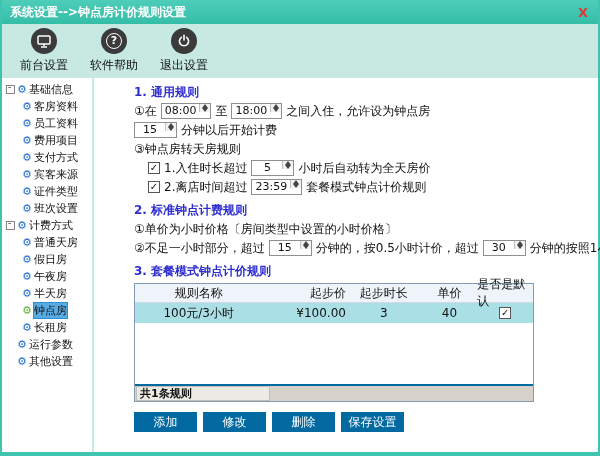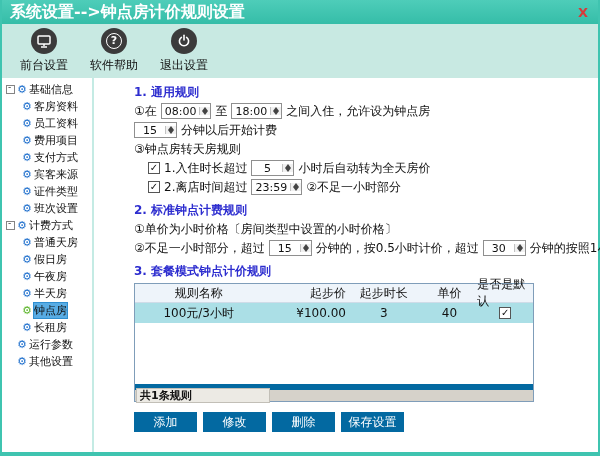--- a/index.html
+++ b/index.html
@@ -1,21 +1,21 @@
 <!DOCTYPE html>
 <html><head>
 <meta charset="utf-8">
 <style>
   * { margin:0; padding:0; box-sizing:border-box; }
   body { font-family:"DejaVu Sans","Liberation Sans",sans-serif; background:#9aa0a6; }
   .window { width:600px; height:456px; background:#fff; display:flex; flex-direction:column;
             border-left:2px solid #3fc4b0; border-right:2px solid #3fc4b0; border-bottom:4px solid #3fc4b0; }
   .titlebar { height:24px; background:linear-gradient(#4ecdb9,#35bda8); display:flex; align-items:center;
               padding:0 10px 0 8px; flex:none; }
-  .titlebar .title { color:#fff; font-size:16px; font-weight:bold; }
+  .titlebar .title { color:#fff; font-size:12px; font-weight:bold; }
   .titlebar .close { margin-left:auto; color:#d83a3a; font-size:13px; font-weight:bold; cursor:pointer; }
   .toolbar { height:54px; background:#c8e9e2; display:flex; align-items:center; padding-left:14px;
              gap:14px; flex:none; }
   .tool { display:flex; flex-direction:column; align-items:center; width:56px; cursor:pointer; }
   .tool-circle { width:26px; height:26px; border-radius:50%; background:#3b3b3b; color:#fff;
                  display:flex; align-items:center; justify-content:center; }
   .tool-label { font-size:12px; color:#111; margin-top:3px; white-space:nowrap; }
   .qmark { border:1.5px solid #fff; border-radius:50%; width:16px; height:16px; line-height:13px;
            text-align:center; font-size:11px; font-weight:bold; }
   .body { flex:1; display:flex; background:#fff; min-height:0; }
@@ -28,42 +28,42 @@
   .expander { width:9px; height:9px; border:1px solid #848484; background:#fff; margin-right:2px;
               flex:none; position:relative; }
   .expander::after { content:"-"; position:absolute; left:1px; top:-4px; font-size:9px; color:#333; }
   .gear { color:#1d6ecc; font-size:11px; margin-right:2px; flex:none; }
   .tree-item.selected .gear { color:#5cb52a; }
   .tree-item.selected .tree-label { background:#58ace4; outline:1px solid #2e8ed0; }
   .main { flex:1; padding:6px 14px 0 40px; font-size:12px; color:#111; }
   .sec-heading { color:#2d2dcf; font-weight:bold; font-size:12px; margin-top:6px; }
   .rule-line { min-height:18px; display:flex; align-items:center; gap:4px; margin-top:1px; white-space:nowrap; }
   .sub-line { margin-left:14px; }
-  .spin-input { display:inline-flex; align-items:center; border:1px solid #8f8f8f; background:#fff;
+  .spin-input { display:inline-flex; align-items:flex-start; border:1px solid #8f8f8f; background:#fff;
                 height:16px; cursor:text; }
   .spin-value { padding:0 3px; font-size:11px; min-width:30px; display:flex; align-items:center;
                 justify-content:center; }
   .spin-buttons { width:11px; border-left:1px solid #c2c2c2; display:flex; flex-direction:column; background:#f1f1f1; }
   .spin-up, .spin-down { flex:1; display:flex; align-items:center; justify-content:center; cursor:pointer; }
   .tri-up { width:0; height:0; border-left:3px solid transparent; border-right:3px solid transparent;
             border-bottom:4px solid #444; }
   .tri-down { width:0; height:0; border-left:3px solid transparent; border-right:3px solid transparent;
               border-top:4px solid #444; }
   .checkbox { width:12px; height:12px; border:1px solid #555; background:#fff; flex:none;
               font-size:10px; line-height:10px; text-align:center; font-weight:bold; color:#111; cursor:pointer; }
   .checkbox.checked::after { content:"✓"; }
   .pkg-table { width:400px; border:1px solid #7f9db9; margin-top:3px; }
   .tbl-header { display:flex; background:#eef4fa; height:19px; align-items:center;
                 border-bottom:1px solid #cfdce8; font-size:12px; }
   .tbl-row { display:flex; background:#abdfe6; height:20px; align-items:center; font-size:12px; cursor:pointer; }
   .c1 { width:32%; text-align:center; } .c2 { width:21%; text-align:right; }
   .c3 { width:19%; text-align:center; } .c4 { width:14%; text-align:center; }
   .c5 { width:14%; display:flex; justify-content:center; }
   .tbl-empty { height:61px; background:#fff; }
-  .tbl-status { height:17px; background:#d6d2ca; border-top:6px solid #0369a1; display:flex; align-items:center; }
+  .tbl-status { height:17px; background:#d6d2ca; border-top:2px solid #0369a1; display:flex; align-items:center; }
   .status-box { width:134px; height:15px; background:#eceae4; border:1px solid #c2bfb7; font-size:11px;
                 font-weight:bold; display:flex; align-items:center; padding-left:3px; margin-left:1px; }
   .actions { margin-top:10px; display:flex; gap:6px; }
   .action-btn { width:63px; height:20px; background:#0369a1; color:#fff; border:none; font-size:12px;
                 font-family:inherit; display:flex; align-items:center; justify-content:center; cursor:pointer; }
 </style>
 </head>
 <body>
 
 <div class="window">
@@ -251,21 +251,21 @@
           <span class="spin-value">23:59</span>
           <span class="spin-buttons">
               <span class="spin-up">
                 <i class="tri-up"></i>
               </span>
               <span class="spin-down">
                 <i class="tri-down"></i>
               </span>
             </span>
         </span>
-        <span>②不足一小时部分</span>
+        <span>套餐模式钟点计价规则</span>
       </div>
 
       <div class="sec-heading">2. 标准钟点计费规则</div>
 
       <div class="rule-line">
         <span>①单价为小时价格〔房间类型中设置的小时价格〕</span>
       </div>
 
       <div class="rule-line">
         <span>②不足一小时部分，超过</span>

